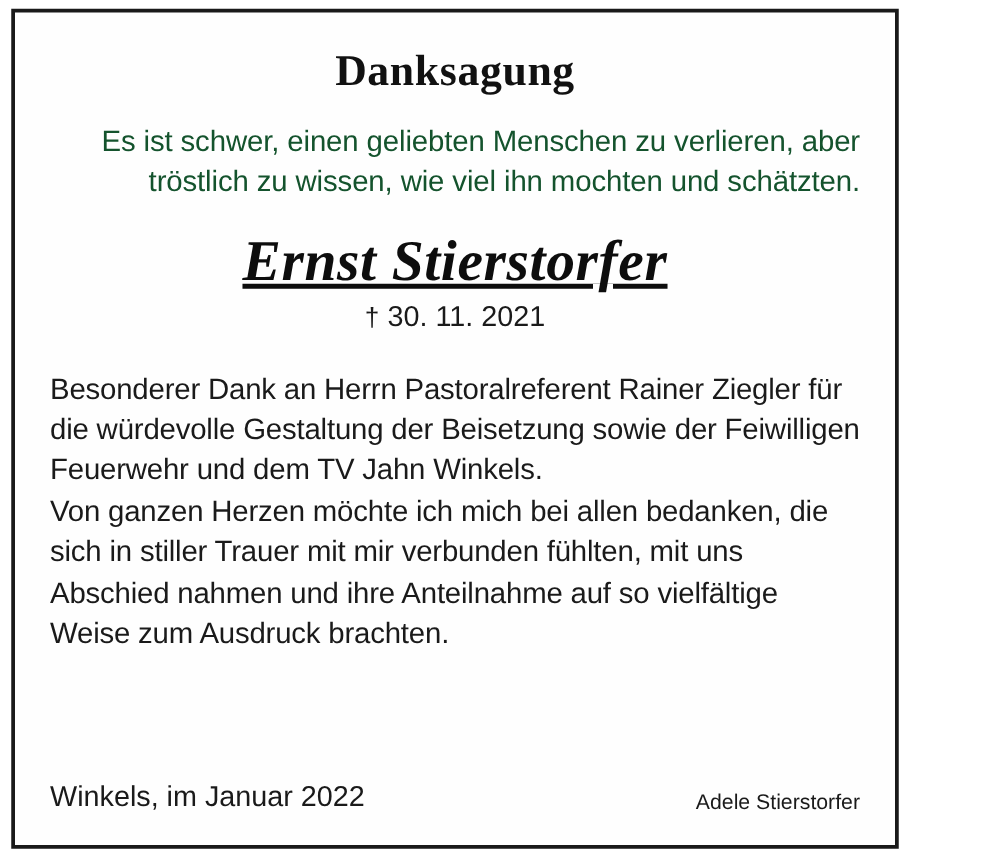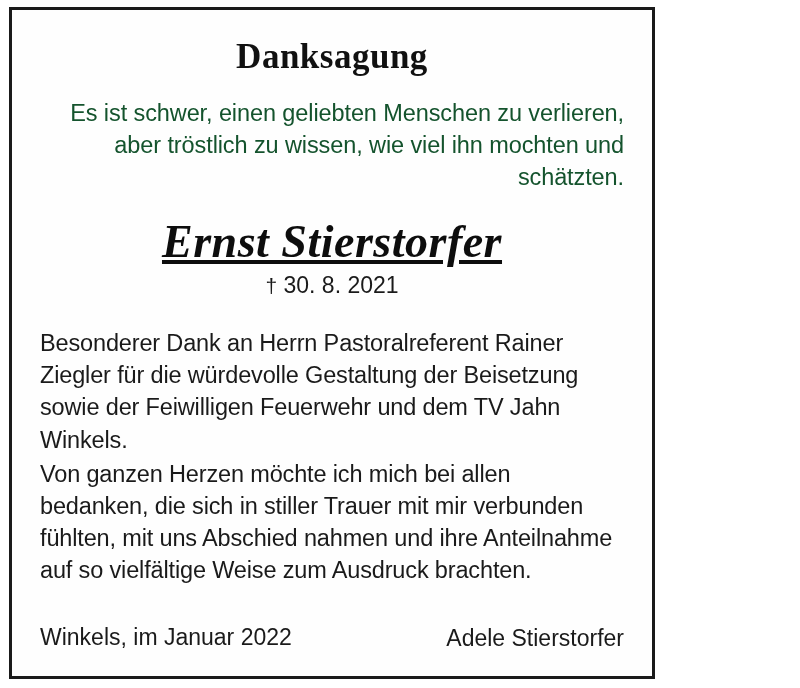--- a/index.html
+++ b/index.html
@@ -15,21 +15,21 @@
     height: 688px;
     box-sizing: border-box;
     background: #ffffff;
     position: relative;
     overflow: hidden;
   }
   .notice {
     position: absolute;
     left: 9px;
     top: 7px;
-    width: 646px;
+    width: 710px;
     height: 672px;
     box-sizing: border-box;
     border: 3px solid #1a1a1a;
     background: #fefefe;
     padding: 18px 28px 10px 28px;
   }
   .title {
     font-family: "Liberation Serif", serif;
     font-weight: bold;
     font-size: 35px;
@@ -89,41 +89,41 @@
     align-items: flex-end;
     justify-content: space-between;
   }
   .footer-left {
     font-size: 23px;
     color: #1a1a1a;
     line-height: 1.35;
     padding-bottom: 1px;
   }
   .footer-right {
-    font-size: 23px;
+    font-size: 17px;
     color: #1a1a1a;
     line-height: 1.35;
     text-align: left;
   }
 </style>
 </head>
 <body>
 
 <div class="page">
   <div class="notice">
 
     <div class="title">Danksagung</div>
 
     <p class="intro">Es ist schwer, einen geliebten Menschen zu verlieren, aber tröstlich zu wissen, wie viel ihn mochten und schätzten.</p>
 
     <div class="name">Ernst Stierstorfer</div>
 
     <div class="date">
       <span class="cross">†</span>
-      <span>30. 8. 2021</span>
+      <span>30. 11. 2021</span>
     </div>
 
     <p class="body-text body-block">Besonderer Dank an Herrn Pastoralreferent Rainer Ziegler für die würdevolle Gestaltung der Beisetzung sowie der Feiwilligen Feuerwehr und dem TV Jahn Winkels.</p>
     <p class="body-text body-block">Von ganzen Herzen möchte ich mich bei allen bedanken, die sich in stiller Trauer mit mir verbunden fühlten, mit uns Abschied nahmen und ihre Anteilnahme auf so vielfältige Weise zum Ausdruck brachten.</p>
 
     <div class="footer">
       <div class="footer-left">Winkels, im Januar 2022</div>
       <div class="footer-right">
         <div>Adele Stierstorfer</div>
       </div>

